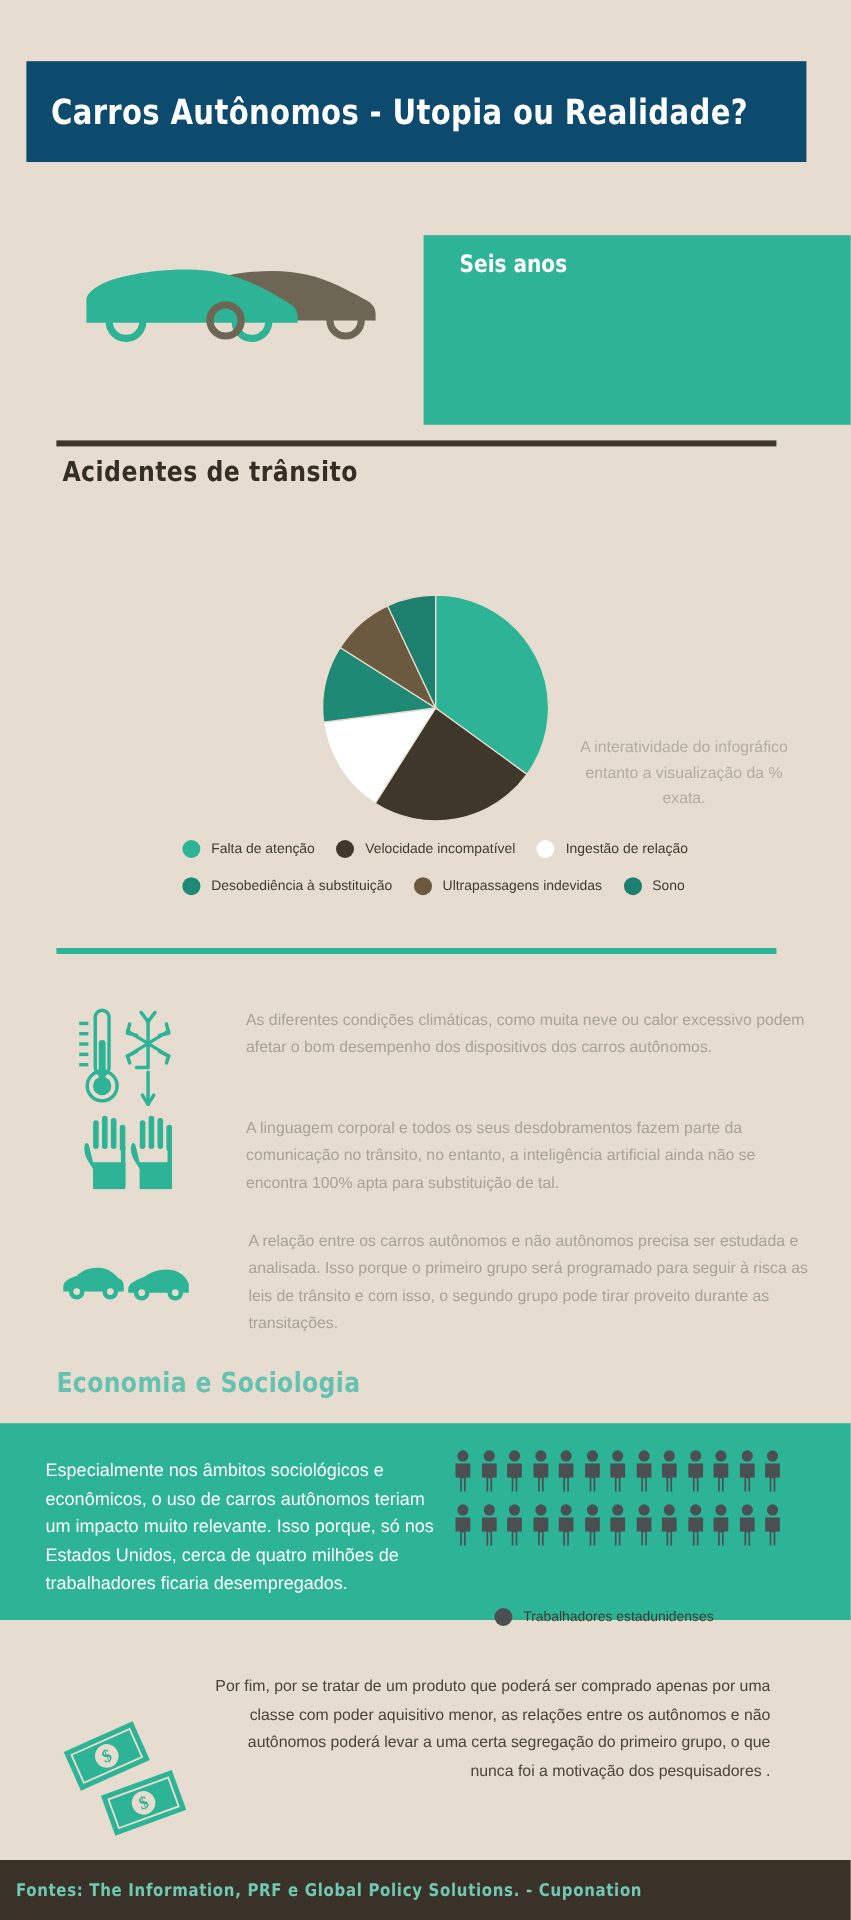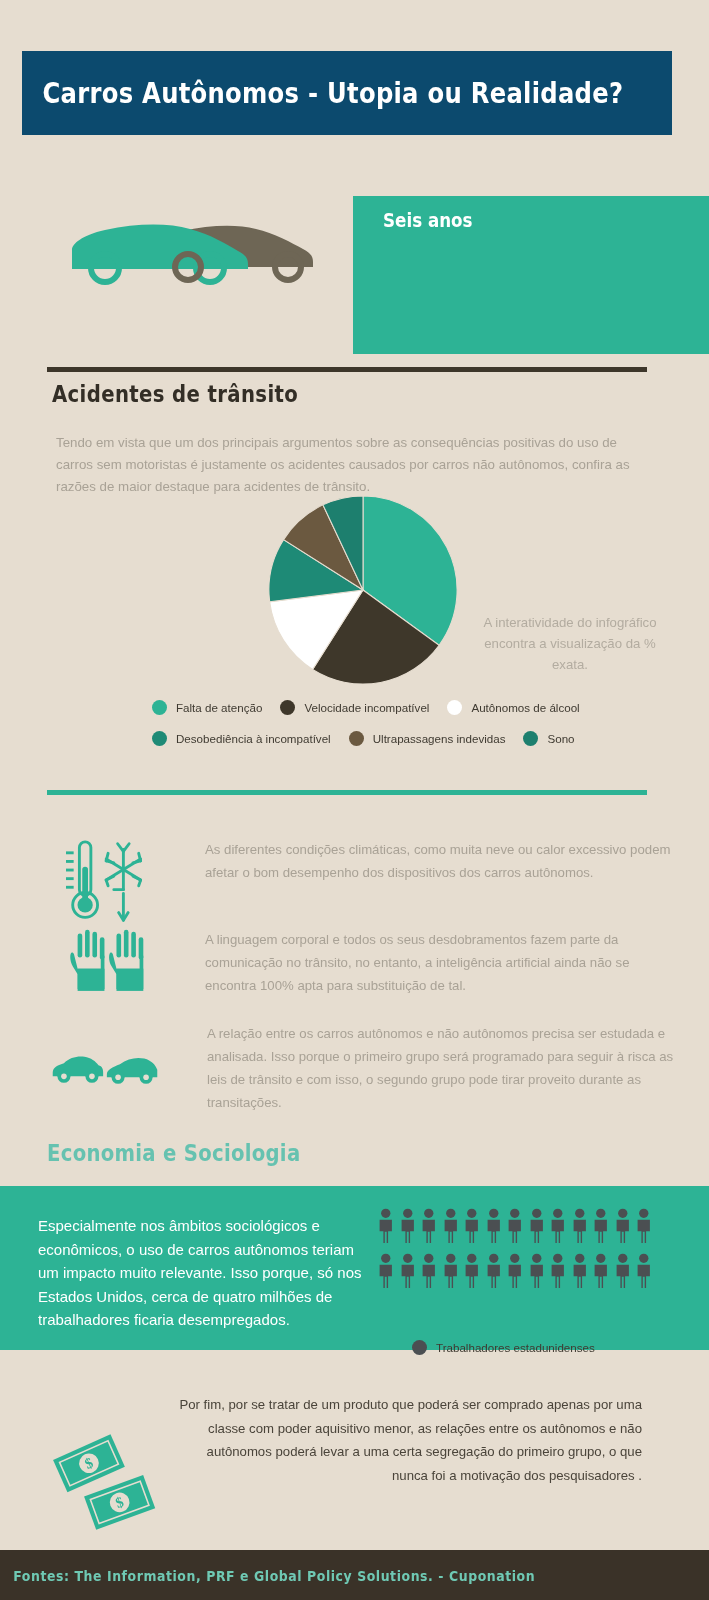--- a/index.html
+++ b/index.html
@@ -138,54 +138,53 @@
       <circle cx="228" cy="62" r="13" fill="none" stroke="#6e6655" stroke-width="6"></circle>
     </svg>
   </div>
 
   <div class="hero-box">
     <h2>Seis anos</h2>
   </div>
 
   <div class="rule-dark"></div>
   <h2 class="h2-dark">Acidentes de trânsito</h2>
-  <p class="para-grey" id="acc-para">Tendo em vista que um dos principais argumentos sobre as consequências positivas do uso de carros sem motoristas é justamente os acidentes causados por carros não autônomos, confira as razões de maior destaque para acidentes de trânsito.</p>
 
   <div class="pie-wrap">
     <svg class="pie" id="pie-svg" viewBox="-100 -100 200 200">
         <path d="M0,0 L5.878304635907295e-15,-96 A96,96 0 0,1 77.66563145999497,56.4273842200774 Z" fill="#2db395" stroke="#e6ddd0" stroke-width="1.1"></path>
         <path d="M0,0 L77.66563145999497,56.4273842200774 A96,96 0 0,1 -51.439372317983626,81.05548084819348 Z" fill="#3e372a" stroke="#e6ddd0" stroke-width="1.1"></path>
         <path d="M0,0 L-51.439372317983626,81.05548084819348 A96,96 0 0,1 -95.24301132618987,12.031990422173235 Z" fill="#ffffff" stroke="#e6ddd0" stroke-width="1.1"></path>
         <path d="M0,0 L-95.24301132618987,12.031990422173235 A96,96 0 0,1 -81.05548084819345,-51.439372317983654 Z" fill="#1e8a76" stroke="#e6ddd0" stroke-width="1.1"></path>
         <path d="M0,0 L-81.05548084819345,-51.439372317983654 A96,96 0 0,1 -40.874811990247004,-86.86339703673787 Z" fill="#6b5940" stroke="#e6ddd0" stroke-width="1.1"></path>
         <path d="M0,0 L-40.874811990247004,-86.86339703673787 A96,96 0 0,1 -1.7634913907721887e-14,-96 Z" fill="#1d7f6e" stroke="#e6ddd0" stroke-width="1.1"></path>
       </svg>
   </div>
 
-  <div class="pie-note">A interatividade do infográfico encontra a visualização da % exata.</div>
+  <div class="pie-note">A interatividade do infográfico entanto a visualização da % exata.</div>
 
   <div class="legend" id="pie-legend">
       <div class="legend-row">
         <div class="legend-item">
           <span class="dot" style="background: rgb(45, 179, 149);"></span>
           <span class="legend-label">Falta de atenção</span>
         </div>
         <div class="legend-item">
           <span class="dot" style="background: rgb(62, 55, 42);"></span>
           <span class="legend-label">Velocidade incompatível</span>
         </div>
         <div class="legend-item">
           <span class="dot" style="background: rgb(255, 255, 255);"></span>
-          <span class="legend-label">Autônomos de álcool</span>
+          <span class="legend-label">Ingestão de relação</span>
         </div>
       </div>
       <div class="legend-row">
         <div class="legend-item">
           <span class="dot" style="background: rgb(30, 138, 118);"></span>
-          <span class="legend-label">Desobediência à incompatível</span>
+          <span class="legend-label">Desobediência à substituição</span>
         </div>
         <div class="legend-item">
           <span class="dot" style="background: rgb(107, 89, 64);"></span>
           <span class="legend-label">Ultrapassagens indevidas</span>
         </div>
         <div class="legend-item">
           <span class="dot" style="background: rgb(29, 127, 110);"></span>
           <span class="legend-label">Sono</span>
         </div>
       </div>

